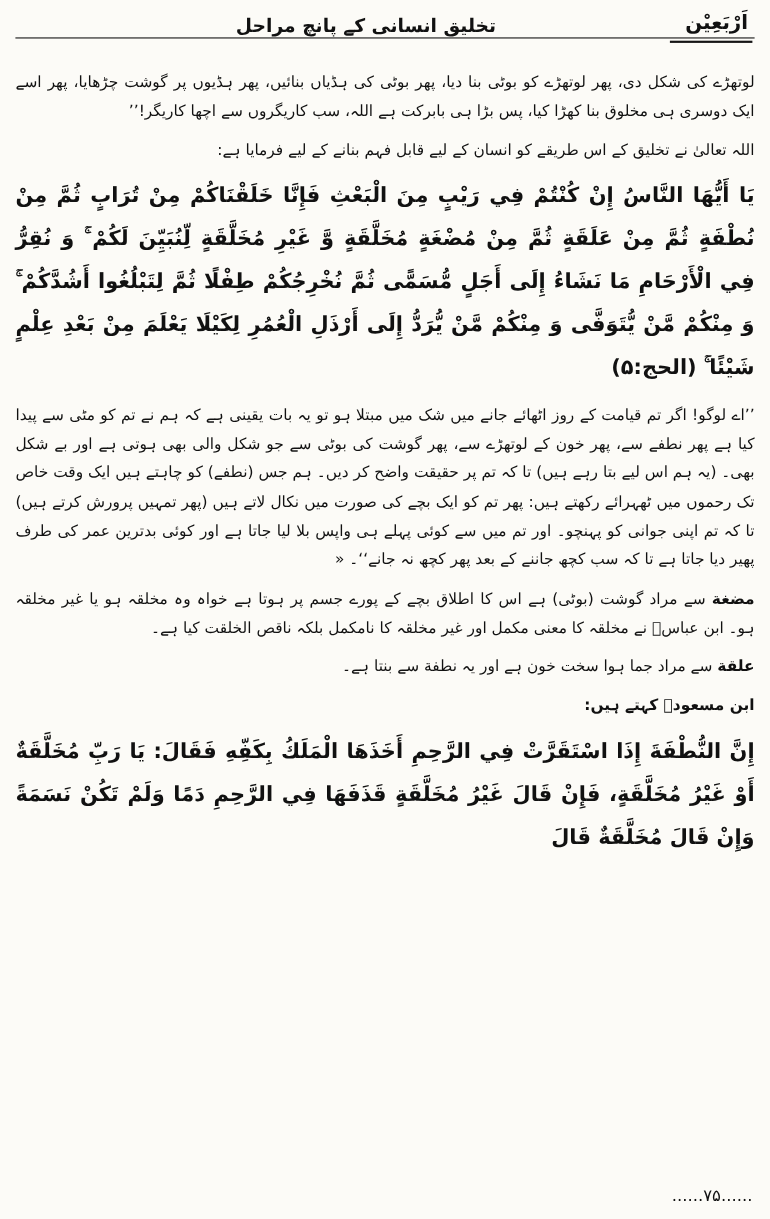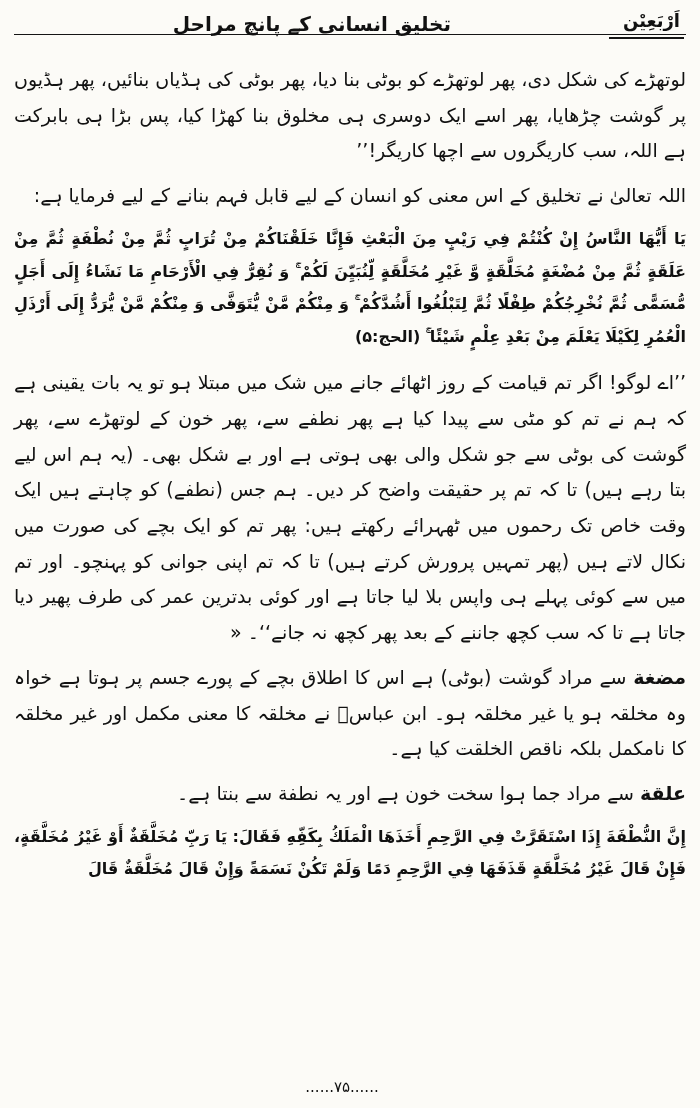--- a/index.html
+++ b/index.html
@@ -42,89 +42,89 @@
     font-weight: bold;
     line-height: 22px;
     padding: 0 4px 5px 14px;
     border-bottom: 2px solid #151515;
     background: transparent;
   }
   .chapter-title {
     position: absolute;
     right: 235px;
     top: 4px;
-    font-size: 20px;
+    font-size: 17px;
     font-weight: bold;
     line-height: 20px;
     white-space: nowrap;
   }
   
   .body-text {
     padding-top: 2px;
   }
   p.para {
     margin: 0 0 9px 0;
     text-align: justify;
     text-justify: inter-word;
   }
   p.urdu {
-    font-size: 19px;
+    font-size: 14px;
     line-height: 1.88;
   }
   p.arabic {
-    font-size: 16px;
+    font-size: 19px;
     font-weight: bold;
     line-height: 2.05;
     margin-bottom: 11px;
   }
   p.urdu .lead,
   .bold {
     font-weight: bold;
   }
   p.hadith-intro {
     font-weight: bold;
   }
   
   .footer {
     position: absolute;
     bottom: 12px;
     left: 0;
     right: 16px;
-    text-align: center;
     font-size: 15px;
     letter-spacing: 1px;
   }
 </style>
 </head>
 <body>
 
 <div class="page">
 
   <div class="header">
     <div class="rule"></div>
     <span class="book-title">اَرْبَعِيْن</span>
     <span class="chapter-title">تخلیق انسانی کے پانچ مراحل</span>
   </div>
 
   <div class="body-text">
 
     <p class="para urdu"><span class="lead"></span><span>لوتھڑے کی شکل دی، پھر لوتھڑے کو بوٹی بنا دیا، پھر بوٹی کی ہڈیاں بنائیں، پھر ہڈیوں پر گوشت چڑھایا، پھر اسے ایک دوسری ہی مخلوق بنا کھڑا کیا، پس بڑا ہی بابرکت ہے اللہ، سب کاریگروں سے اچھا کاریگر!’’</span></p>
 
-    <p class="para urdu"><span class="lead"></span><span>اللہ تعالیٰ نے تخلیق کے اس معنی کو انسان کے لیے قابل فہم بنانے کے لیے فرمایا ہے:</span></p>
+    <p class="para urdu"><span class="lead"></span><span>اللہ تعالیٰ نے تخلیق کے اس طریقے کو انسان کے لیے قابل فہم بنانے کے لیے فرمایا ہے:</span></p>
 
     <p class="para arabic"><span>يَا أَيُّهَا النَّاسُ إِنْ كُنْتُمْ فِي رَيْبٍ مِنَ الْبَعْثِ فَإِنَّا خَلَقْنَاكُمْ مِنْ تُرَابٍ ثُمَّ مِنْ نُطْفَةٍ ثُمَّ مِنْ عَلَقَةٍ ثُمَّ مِنْ مُضْغَةٍ مُخَلَّقَةٍ وَّ غَيْرِ مُخَلَّقَةٍ لِّنُبَيِّنَ لَكُمْ ۚ وَ نُقِرُّ فِي الْأَرْحَامِ مَا نَشَاءُ إِلَى أَجَلٍ مُّسَمًّى ثُمَّ نُخْرِجُكُمْ طِفْلًا ثُمَّ لِتَبْلُغُوا أَشُدَّكُمْ ۚ وَ مِنْكُمْ مَّنْ يُّتَوَفَّى وَ مِنْكُمْ مَّنْ يُّرَدُّ إِلَى أَرْذَلِ الْعُمُرِ لِكَيْلَا يَعْلَمَ مِنْ بَعْدِ عِلْمٍ شَيْئًا ۚ (الحج:۵)</span></p>
 
     <p class="para urdu"><span class="lead"></span><span>’’اے لوگو! اگر تم قیامت کے روز اٹھائے جانے میں شک میں مبتلا ہو تو یہ بات یقینی ہے کہ ہم نے تم کو مٹی سے پیدا کیا ہے پھر نطفے سے، پھر خون کے لوتھڑے سے، پھر گوشت کی بوٹی سے جو شکل والی بھی ہوتی ہے اور بے شکل بھی۔ (یہ ہم اس لیے بتا رہے ہیں) تا کہ تم پر حقیقت واضح کر دیں۔ ہم جس (نطفے) کو چاہتے ہیں ایک وقت خاص تک رحموں میں ٹھہرائے رکھتے ہیں: پھر تم کو ایک بچے کی صورت میں نکال لاتے ہیں (پھر تمہیں پرورش کرتے ہیں) تا کہ تم اپنی جوانی کو پہنچو۔ اور تم میں سے کوئی پہلے ہی واپس بلا لیا جاتا ہے اور کوئی بدترین عمر کی طرف پھیر دیا جاتا ہے تا کہ سب کچھ جاننے کے بعد پھر کچھ نہ جانے‘‘۔ «</span></p>
 
 
     <p class="para urdu"><span class="lead">مضغة</span><span> سے مراد گوشت (بوٹی) ہے اس کا اطلاق بچے کے پورے جسم پر ہوتا ہے خواہ وہ مخلقہ ہو یا غیر مخلقہ ہو۔ ابن عباسؓ نے مخلقہ کا معنی مکمل اور غیر مخلقہ کا نامکمل بلکہ ناقص الخلقت کیا ہے۔</span></p>
 
     <p class="para urdu"><span class="lead">علقة</span><span> سے مراد جما ہوا سخت خون ہے اور یہ نطفة سے بنتا ہے۔</span></p>
 
 
+    <p class="para urdu hadith-intro"><span class="lead">ابن مسعودؓ کہتے ہیں:</span><span></span></p>
 
     <p class="para arabic"><span>إِنَّ النُّطْفَةَ إِذَا اسْتَقَرَّتْ فِي الرَّحِمِ أَخَذَهَا الْمَلَكُ بِكَفِّهِ فَقَالَ: يَا رَبِّ مُخَلَّقَةٌ أَوْ غَيْرُ مُخَلَّقَةٍ، فَإِنْ قَالَ غَيْرُ مُخَلَّقَةٍ قَذَفَهَا فِي الرَّحِمِ دَمًا وَلَمْ تَكُنْ نَسَمَةً وَإِنْ قَالَ مُخَلَّقَةٌ قَالَ</span></p>
 
   </div>
 
   <div class="footer">
     <span>......۷۵......</span>
   </div>
 
 </div>

